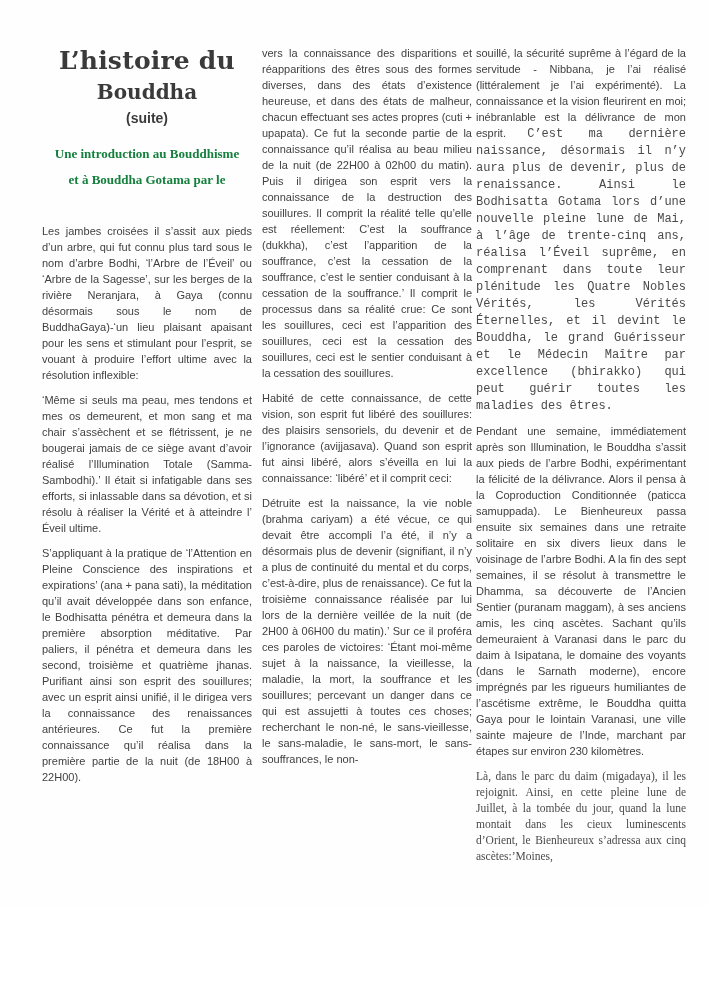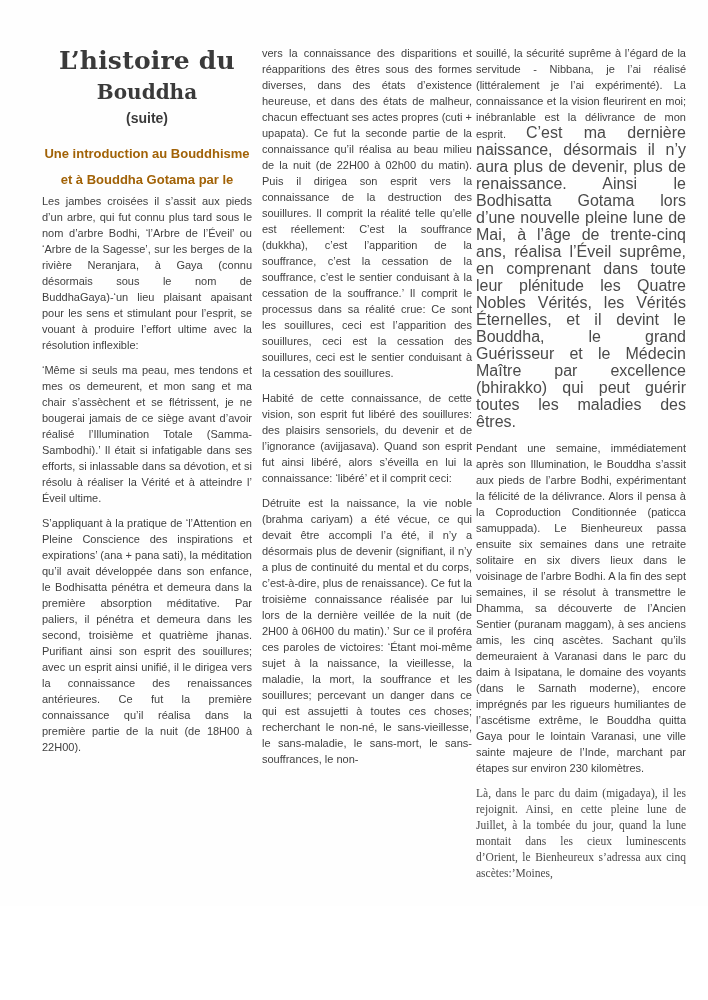--- a/index.html
+++ b/index.html
@@ -29,30 +29,30 @@
     letter-spacing:0.2px;color:#3a3a3a;
   }
   .title-line2{
     font-family:"DejaVu Serif","Liberation Serif",serif;
     font-weight:bold;font-size:20px;line-height:30px;color:#3a3a3a;
   }
   .title-suite{
     font-weight:bold;font-size:14px;line-height:22px;color:#3a3a3a;
   }
   .subtitle{
-    margin-top:12px;margin-bottom:0;
-    font-family:Liberation Sans, sans-serif;
+    margin-top:12px;margin-bottom:30px;
+    font-family:Liberation Serif, serif;
     font-weight:bold;font-size:13px;line-height:26px;
-    color:#a16207;text-align:center;
+    color:#15803d;text-align:center;
   }
   .subtitle .sub-line{display:block;white-space:nowrap;}
   p.body-par{margin:0 0 9px 0;}
   .serif{
-    font-family:Liberation Sans, sans-serif;
-    font-size:16px;
+    font-family:Liberation Mono, monospace;
+    font-size:12px;
     color:#4a4a4a;
   }
   p.serif-par{
     font-family:"Liberation Serif",serif;
     font-size:11.5px;
     color:#4a4a4a;
     margin:0 0 18px 0;
   }
   .page-number{
     position:absolute;

